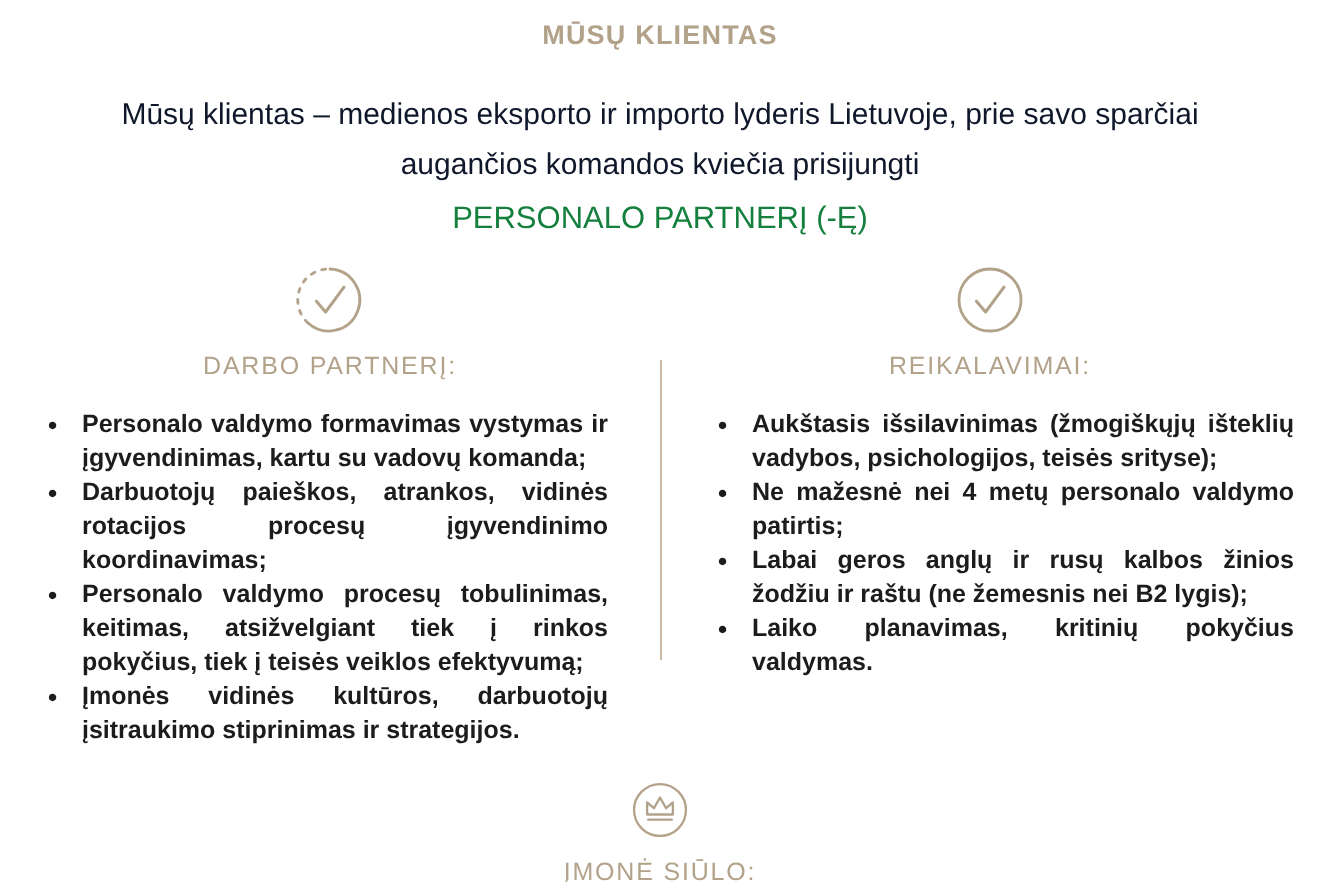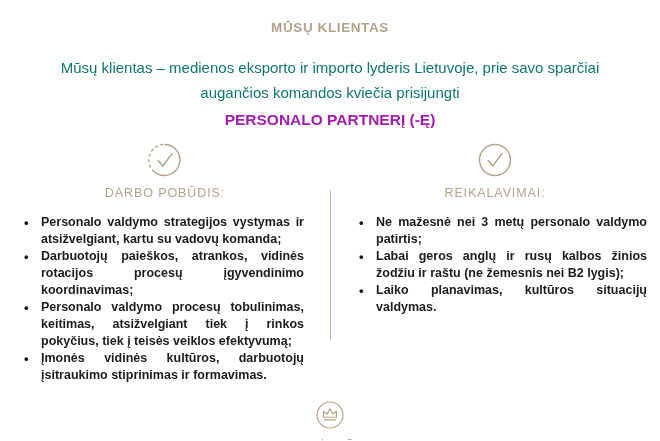--- a/index.html
+++ b/index.html
@@ -13,41 +13,41 @@
     width: 660px;
     height: 441px;
     background: #ffffff;
     font-family: "Liberation Sans", sans-serif;
     color: var(--text);
     overflow: hidden;
   }
   .page { width: 660px; height: 441px; position: relative; }
 
   .header-title {
-    margin-top: 20px;
+    margin-top: 10px;
     text-align: center;
     color: var(--accent);
     font-size: 13.5px;
     font-weight: 700;
     letter-spacing: 0.6px;
   }
   .intro {
     width: 555px;
     margin: 20px auto 0 auto;
     text-align: center;
     font-size: 15px;
     line-height: 25px;
-    color: #0f766e;
+    color: #0f172a;
   }
   .position-title {
     margin-top: 6px;
     text-align: center;
     font-size: 15.5px;
-    font-weight: 700;
-    color: #a21caf;
+    font-weight: 400;
+    color: #15803d;
   }
 
   .columns {
     display: flex;
     margin-top: 11px;
     position: relative;
   }
   .v-divider {
     position: absolute;
     left: 50%;
@@ -130,41 +130,42 @@
     <div class="v-divider"></div>
 
     <div class="column col-left">
       <span class="circle-icon">
         <svg viewBox="0 0 40 40" width="40" height="40" fill="none" stroke="currentColor" stroke-width="1.4" stroke-linecap="round" stroke-linejoin="round">
           <path d="M 20 4.5 A 15.5 15.5 0 1 1 9.0 31.5"></path>
           <path d="M 9.0 31.5 A 15.5 15.5 0 0 1 20 4.5" stroke-dasharray="2 3.6"></path>
           <path d="M 13.2 20.6 L 17.8 26 L 27 13.6" stroke-width="1.5"></path>
         </svg>
       </span>
-      <div class="col-heading">DARBO POBŪDIS:</div>
+      <div class="col-heading">DARBO PARTNERĮ:</div>
       <ul class="bullets">
-          <li>Personalo valdymo strategijos vystymas ir atsižvelgiant, kartu su vadovų komanda;</li>
+          <li>Personalo valdymo formavimas vystymas ir įgyvendinimas, kartu su vadovų komanda;</li>
           <li>Darbuotojų paieškos, atrankos, vidinės rotacijos procesų įgyvendinimo koordinavimas;</li>
           <li>Personalo valdymo procesų tobulinimas, keitimas, atsižvelgiant tiek į rinkos pokyčius, tiek į teisės veiklos efektyvumą;</li>
-          <li>Įmonės vidinės kultūros, darbuotojų įsitraukimo stiprinimas ir formavimas.</li>
+          <li>Įmonės vidinės kultūros, darbuotojų įsitraukimo stiprinimas ir strategijos.</li>
         </ul>
     </div>
 
     <div class="column col-right">
       <span class="circle-icon">
         <svg viewBox="0 0 40 40" width="40" height="40" fill="none" stroke="currentColor" stroke-width="1.4" stroke-linecap="round" stroke-linejoin="round">
           <circle cx="20" cy="20" r="15.5"></circle>
           <path d="M 13.2 20.6 L 17.8 26 L 27 13.6" stroke-width="1.5"></path>
         </svg>
       </span>
       <div class="col-heading">REIKALAVIMAI:</div>
       <ul class="bullets">
-          <li>Ne mažesnė nei 3 metų personalo valdymo patirtis;</li>
+          <li>Aukštasis išsilavinimas (žmogiškųjų išteklių vadybos, psichologijos, teisės srityse);</li>
+          <li>Ne mažesnė nei 4 metų personalo valdymo patirtis;</li>
           <li>Labai geros anglų ir rusų kalbos žinios žodžiu ir raštu (ne žemesnis nei B2 lygis);</li>
-          <li>Laiko planavimas, kultūros situacijų valdymas.</li>
+          <li>Laiko planavimas, kritinių pokyčius valdymas.</li>
         </ul>
     </div>
   </div>
 
   <div class="footer">
     <span class="circle-icon">
       <svg viewBox="0 0 38 38" width="34" height="34" fill="none" stroke="currentColor" stroke-width="1.3" stroke-linecap="round" stroke-linejoin="round">
         <circle cx="19" cy="19" r="14.5"></circle>
         <path d="M 11.8 21.5 L 11.8 14.8 L 15.6 18 L 19 12 L 22.4 18 L 26.2 14.8 L 26.2 21.5 Z"></path>
         <path d="M 12.4 24.4 L 25.6 24.4"></path>

